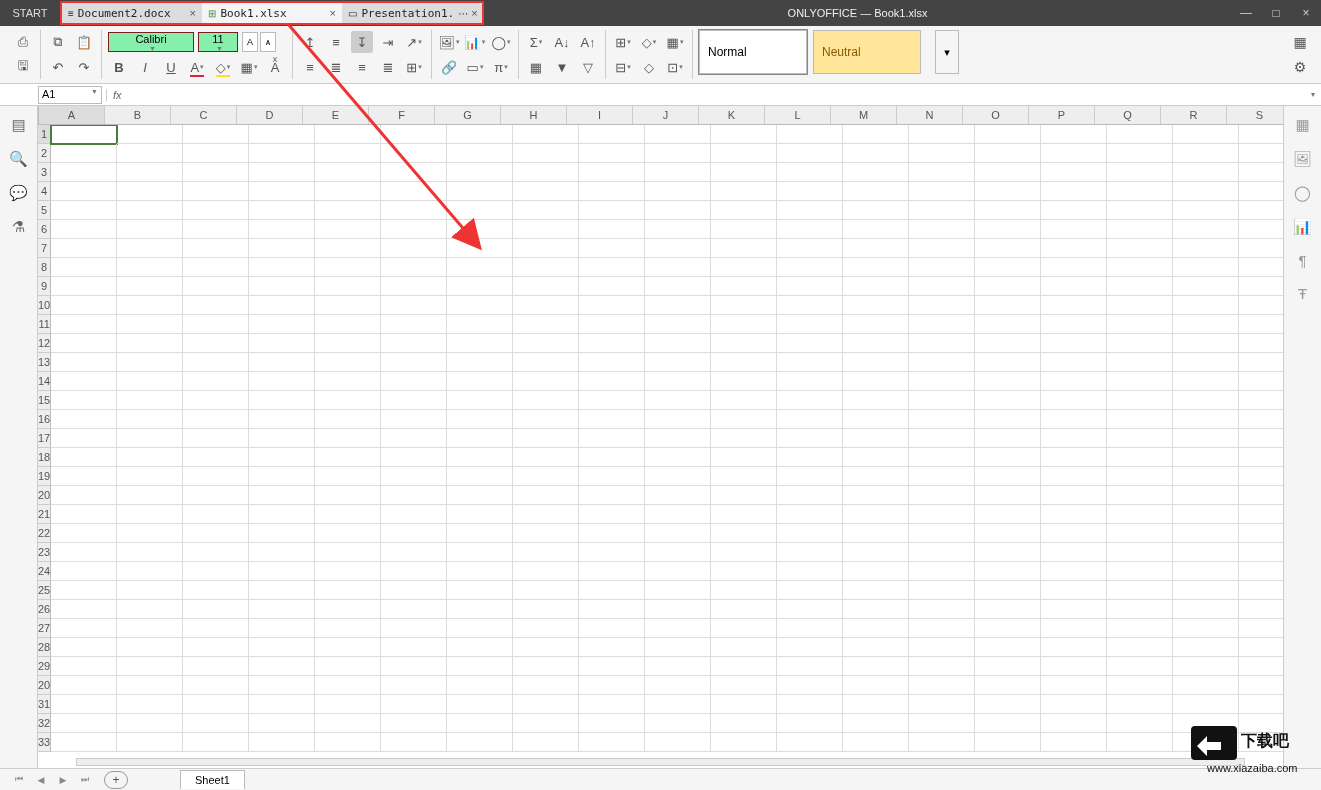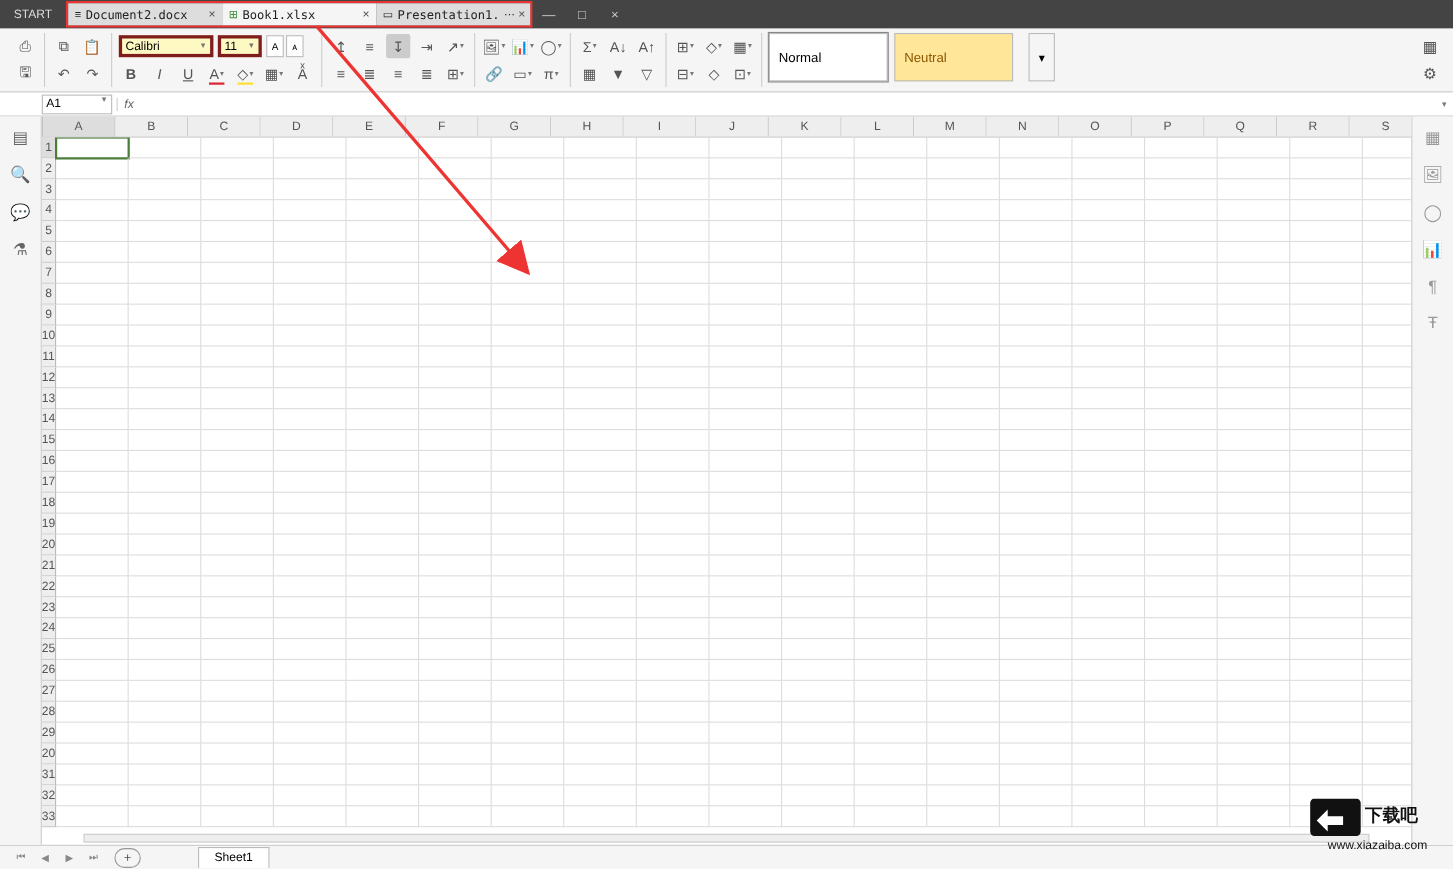--- a/index.html
+++ b/index.html
@@ -15,21 +15,21 @@
 .title-center { flex: 1; display: flex; align-items: center; justify-content: center; font-size: 11px; color: #eee; }
 .win-ctrls { display: flex; align-items: center; }
 .win-ctrls span { width: 30px; text-align: center; font-size: 12px; color: #ccc; cursor: pointer; display:flex;align-items:center;justify-content:center;height:26px;}
 .toolbar { height: 58px; background: #f5f5f5; border-bottom: 1px solid #ccc; display: flex; padding: 4px 6px; gap: 0; }
 .tgrp { display: flex; flex-direction: column; justify-content: space-between; padding: 0 6px; border-right: 1px solid #ccc; }
 .tgrp.noborder { border-right: none; }
 .trow { display: flex; align-items: center; gap: 4px; height: 24px; }
 .tbtn { width: 22px; height: 22px; display: flex; align-items: center; justify-content: center; cursor: pointer; font-size: 13px; color: #555; border-radius: 2px; position:relative;}
 .tbtn.active-h { background: #ccc; }
 .tbtn .carrot { font-size: 7px; margin-left: 1px; color:#777;}
-.sel { height: 20px; border: 3px solid #7f1d1d; background: #fef9c3; font-size: 11px; padding: 0 3px; display:flex;align-items:center;justify-content:space-between;cursor:pointer;}
+.sel { height: 20px; border: 1px solid #7f1d1d; background: #86efac; font-size: 11px; padding: 0 3px; display:flex;align-items:center;justify-content:space-between;cursor:pointer;flex-direction:column;}
 .sel .carrot{font-size:7px;color:#777;margin-left:3px;}
 .font-name { width: 86px; }
 .font-size { width: 40px; }
 .num-fmt { width: 100px; }
 .incdec { display: flex; align-items: center; gap: 2px; }
 .incdec span { width: 16px; height: 20px; border: 1px solid #bbb; display: flex; align-items: center; justify-content: center; font-size: 9px; cursor: pointer; background:#fff;}
 .styles { display: flex; gap: 6px; align-items: center; }
 .style-box { width: 108px; height: 44px; border: 1px solid #bbb; display: flex; align-items: center; padding-left: 8px; font-size: 12px; cursor: pointer; }
 .style-box.normal { background: #fff; outline:1px solid #888;}
 .style-box.neutral { background: #ffe699; color:#8c5700;}
@@ -88,20 +88,21 @@
       <span style="font-family:monospace;">Book1.xlsx</span>
       <span class="tclose">×</span>
     </div>
     <div class="doc-tab">
       <span class="ticon">▭</span>
       <span style="font-family:monospace;">Presentation1.</span>
       <span class="more">⋯</span>
       <span class="tclose">×</span>
     </div>
   </div>
+  <div class="title-center">ONLYOFFICE — Book1.xlsx</div>
   <div class="win-ctrls">
     <span>—</span>
     <span>□</span>
     <span>×</span>
   </div>
 </div>
 
 <div class="toolbar">
   <div class="tgrp">
     <div class="trow">

